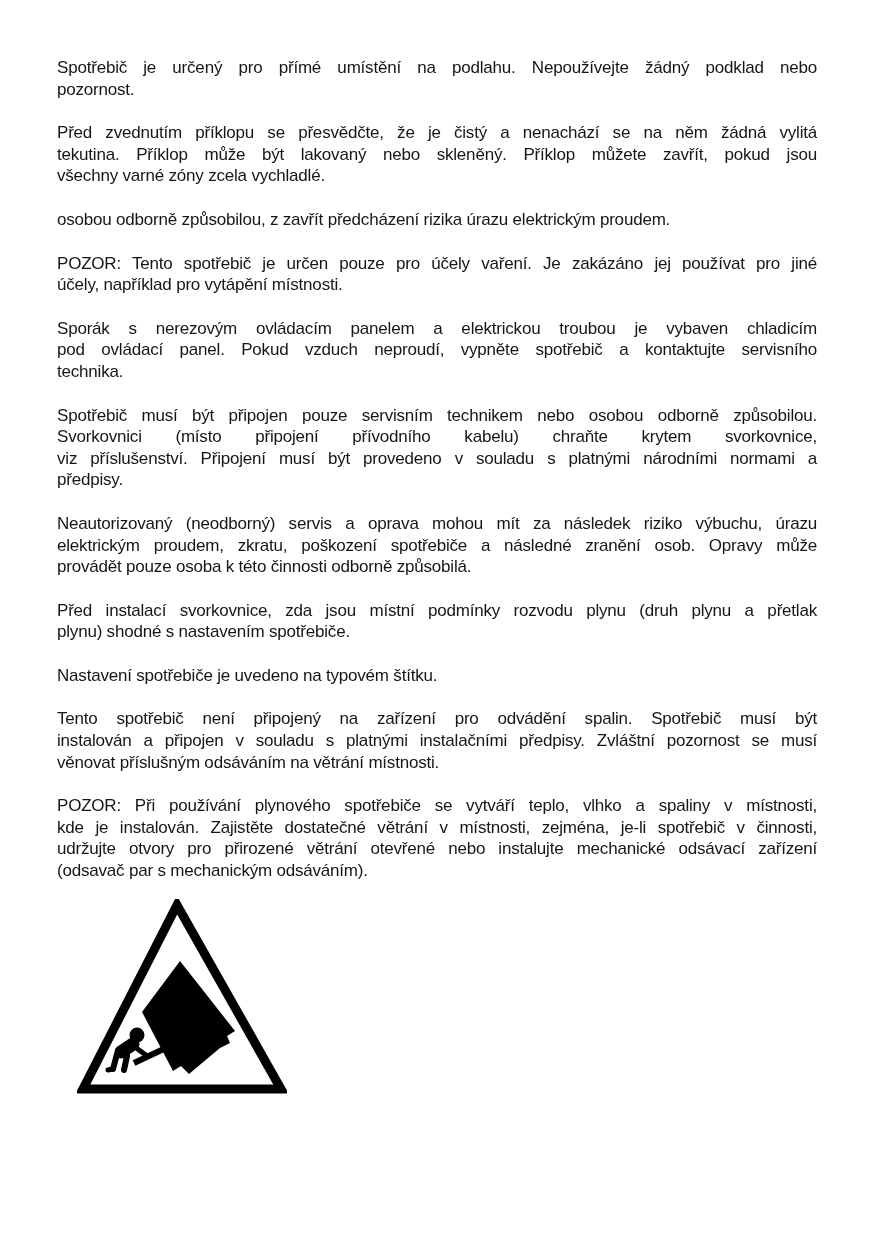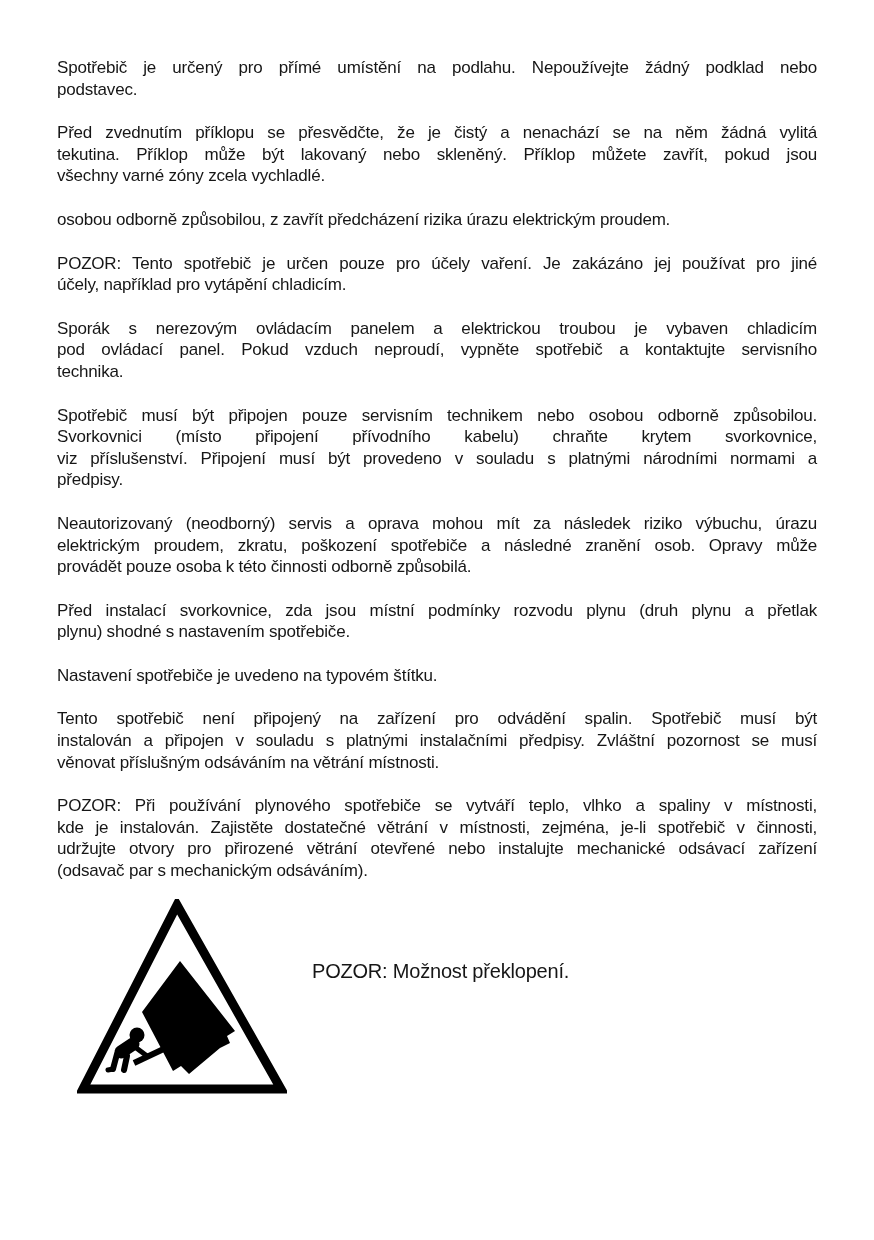--- a/index.html
+++ b/index.html
@@ -53,33 +53,33 @@
   }
 </style>
 </head>
 <body>
 
 <div class="page">
 
   <div class="paragraphs" id="paragraphs">
       <div class="para">
         <div class="line">Spotřebič je určený pro přímé umístění na podlahu. Nepoužívejte žádný podklad nebo</div>
-        <div class="line">podstavec.</div>
+        <div class="line">pozornost.</div>
       </div>
       <div class="para">
         <div class="line">Před zvednutím příklopu se přesvědčte, že je čistý a nenachází se na něm žádná vylitá</div>
         <div class="line">tekutina. Příklop může být lakovaný nebo skleněný. Příklop můžete zavřít, pokud jsou</div>
         <div class="line">všechny varné zóny zcela vychladlé.</div>
       </div>
       <div class="para">
         <div class="line">osobou odborně způsobilou, z zavřít předcházení rizika úrazu elektrickým proudem.</div>
       </div>
       <div class="para">
         <div class="line">POZOR: Tento spotřebič je určen pouze pro účely vaření. Je zakázáno jej používat pro jiné</div>
-        <div class="line">účely, například pro vytápění chladicím.</div>
+        <div class="line">účely, například pro vytápění místnosti.</div>
       </div>
       <div class="para">
         <div class="line">Sporák s nerezovým ovládacím panelem a elektrickou troubou je vybaven chladicím</div>
         <div class="line">pod ovládací panel. Pokud vzduch neproudí, vypněte spotřebič a kontaktujte servisního</div>
         <div class="line">technika.</div>
       </div>
       <div class="para">
         <div class="line">Spotřebič musí být připojen pouze servisním technikem nebo osobou odborně způsobilou.</div>
         <div class="line">Svorkovnici (místo připojení přívodního kabelu) chraňte krytem svorkovnice,</div>
         <div class="line">viz příslušenství. Připojení musí být provedeno v souladu s platnými národními normami a</div>
@@ -119,18 +119,17 @@
 
       <line x1="57" y1="164" x2="93" y2="147" stroke="#000000" stroke-width="6"></line>
 
       <circle cx="60" cy="136" r="7.5" fill="#000000"></circle>
       <line x1="44" y1="153" x2="56" y2="145" stroke="#000000" stroke-width="13" stroke-linecap="round"></line>
       <line x1="58" y1="148" x2="70" y2="157" stroke="#000000" stroke-width="5" stroke-linecap="round"></line>
       <line x1="40" y1="155" x2="36" y2="170" stroke="#000000" stroke-width="6" stroke-linecap="round"></line>
       <line x1="50" y1="157" x2="47" y2="171" stroke="#000000" stroke-width="6" stroke-linecap="round"></line>
       <line x1="36" y1="170" x2="31" y2="171" stroke="#000000" stroke-width="5" stroke-linecap="round"></line>
     </svg>
-    <div class="warning-label">POZOR: Možnost překlopení.</div>
   </div>
 
   <div class="page-number">3</div>
 
 </div>
 
 </body></html>

